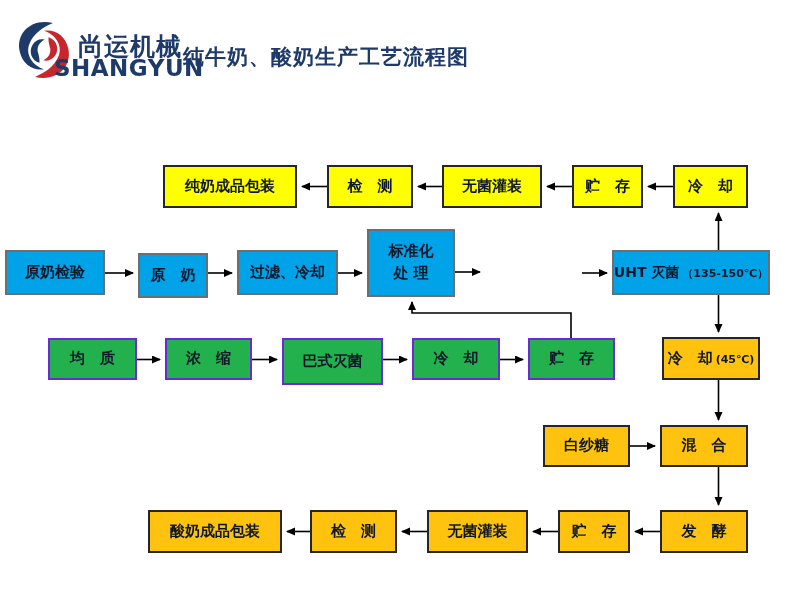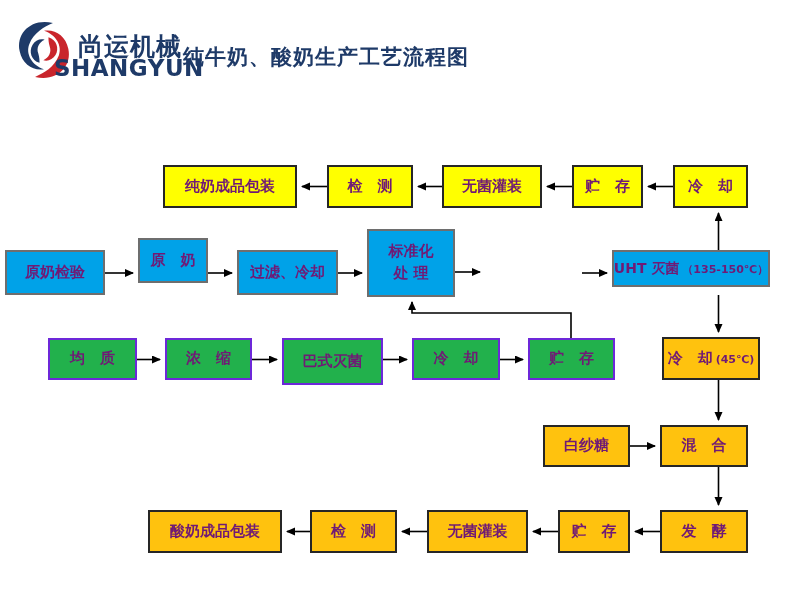--- a/index.html
+++ b/index.html
@@ -9,21 +9,21 @@
   }
   
   .brand-cn{position:absolute;left:78px;top:30px;font-size:25px;font-weight:bold;color:#1e3a68;letter-spacing:1px;white-space:nowrap;}
   .brand-en{position:absolute;left:54px;top:55px;font-size:23px;font-weight:bold;color:#1e3a68;letter-spacing:.5px;white-space:nowrap;}
   .page-title{position:absolute;left:183px;top:43px;font-size:21px;font-weight:bold;color:#1e3a68;letter-spacing:1px;white-space:nowrap;}
   .logo-icon{position:absolute;left:12px;top:16px;width:64px;height:68px;}
   
   .node{
     position:absolute;box-sizing:border-box;display:flex;flex-direction:column;
     align-items:center;justify-content:center;text-align:center;
-    font-size:15px;font-weight:bold;color:#701a75;line-height:1.45;white-space:nowrap;
+    font-size:15px;font-weight:bold;color:#0f172a;line-height:1.45;white-space:nowrap;
   }
   .c-yellow{background:#ffff00;border:2px solid #262626;}
   .c-blue{background:#00a2e8;border:2px solid #6e6e6e;}
   .c-green{background:#22b14c;border:2px solid #6d28d9;}
   .c-orange{background:#ffc20e;border:2px solid #262626;}
   .sub{font-size:11px;font-weight:bold;}
   .uht-row{display:flex;align-items:baseline;gap:3px;}
   
   .arrows{position:absolute;left:0;top:0;width:800px;height:600px;pointer-events:none;}
 </style>
@@ -54,31 +54,31 @@
   <div class="node c-yellow" style="left:572px;top:165px;width:71px;height:43px">
       <span>贮　存</span>
     </div>
   <div class="node c-yellow" style="left:673px;top:165px;width:75px;height:43px">
       <span>冷　却</span>
     </div>
 
   <div class="node c-blue" style="left:5px;top:250px;width:100px;height:45px">
       <span>原奶检验</span>
     </div>
-  <div class="node c-blue" style="left:138px;top:238px;width:70px;height:45px">
+  <div class="node c-blue" style="left:138px;top:253px;width:70px;height:45px">
       <span>原　奶</span>
     </div>
   <div class="node c-blue" style="left:237px;top:250px;width:101px;height:45px">
       <span>过滤、冷却</span>
     </div>
   <div class="node c-blue" style="left:367px;top:229px;width:88px;height:68px">
     <span>标准化</span>
     <span>处 理</span>
   </div>
-  <div class="node c-blue" style="left:612px;top:250px;width:158px;height:37px;font-size:14px">
+  <div class="node c-blue" style="left:612px;top:250px;width:158px;height:45px;font-size:14px">
     <span class="uht-row">
       <span>UHT 灭菌</span>
       <span class="sub">（135-150℃）</span>
     </span>
   </div>
 
   <div class="node c-green" style="left:48px;top:338px;width:89px;height:42px">
       <span>均　质</span>
     </div>
   <div class="node c-green" style="left:165px;top:338px;width:87px;height:42px">

